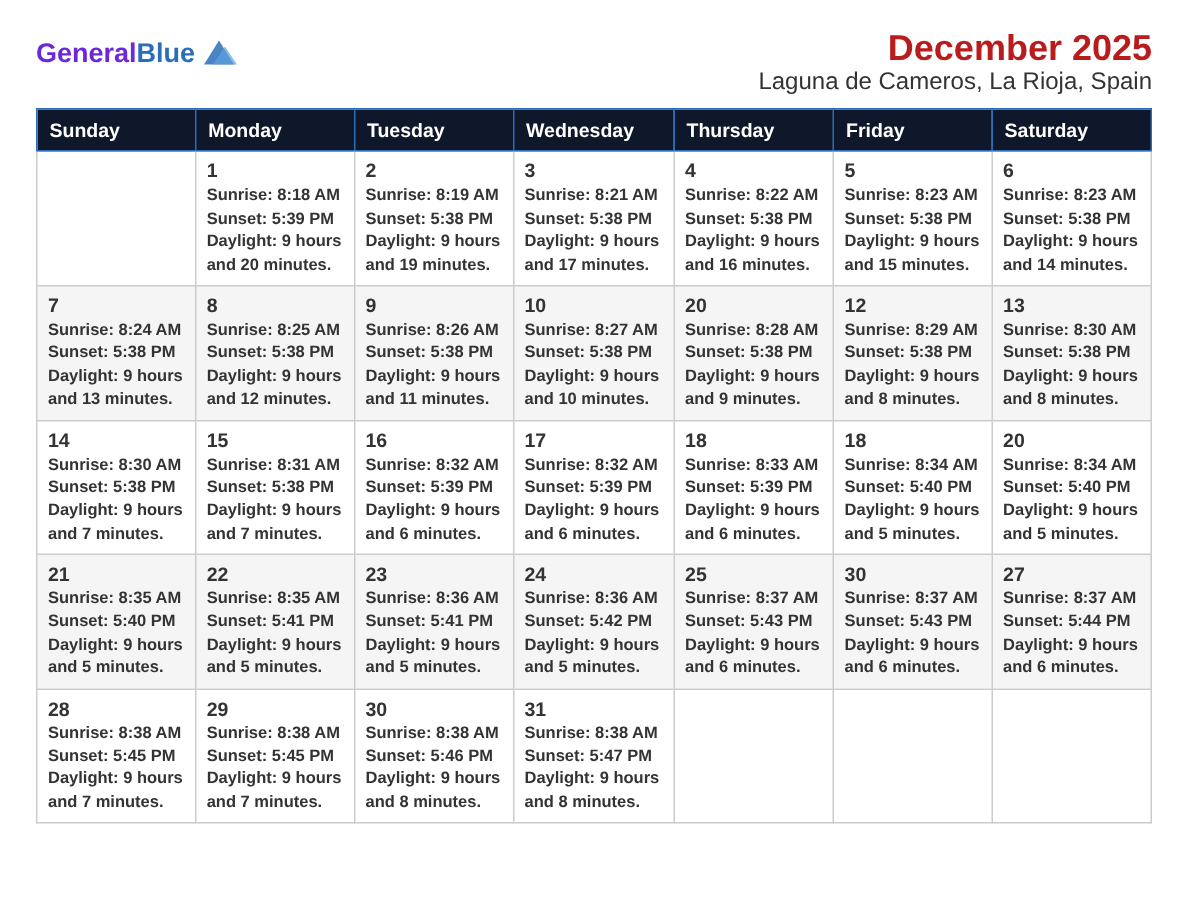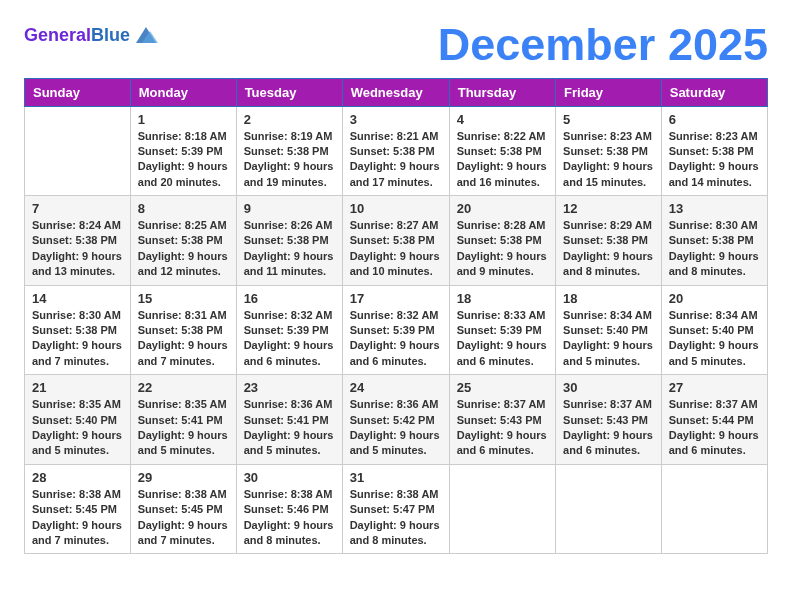--- a/index.html
+++ b/index.html
@@ -30,37 +30,37 @@
     .logo-blue { color: #2a6ebb; text-align: center; }
     .logo-icon {
       width: 28px;
       height: 24px;
       margin-left: 2px;
     }
     .title-block {
       text-align: right;
     }
     .month-title {
-      font-size: 45px;
-      font-weight: bold;
-      color: #3b82f6;
+      font-size: 24px;
+      font-weight: bold;
+      color: #b91c1c;
       line-height: 1.1;
     }
     .location-title {
       font-size: 16px;
       color: #333;
       font-weight: normal;
     }
     .calendar-table {
       width: 100%;
       border-collapse: collapse;
       border: 1px solid #ccc;
     }
     .calendar-table th {
-      background: #a21caf;
+      background: #0f172a;
       color: #fff;
       font-size: 13px;
       font-weight: bold;
       text-align: left;
       padding: 6px 8px;
       border: 1px solid #2a6ebb;
     }
     .calendar-table td {
       vertical-align: top;
       border: 1px solid #ccc;
@@ -102,20 +102,21 @@
         </span>
         <svg class="logo-icon" viewBox="0 0 28 22" fill="none" xmlns="http://www.w3.org/2000/svg">
           <polygon points="4,18 14,2 24,18" fill="#2a6ebb" opacity="0.85"></polygon>
           <polygon points="10,18 18,6 26,18" fill="#5ba3e0" opacity="0.7"></polygon>
         </svg>
       </div>
     </div>
   </div>
   <div class="title-block">
     <div class="month-title">December 2025</div>
+    <div class="location-title">Laguna de Cameros, La Rioja, Spain</div>
   </div>
 </div>
 
 <table class="calendar-table">
   <thead>
     <tr>
     <th>Sunday</th>
         <th>Monday</th>
         <th>Tuesday</th>
         <th>Wednesday</th>

